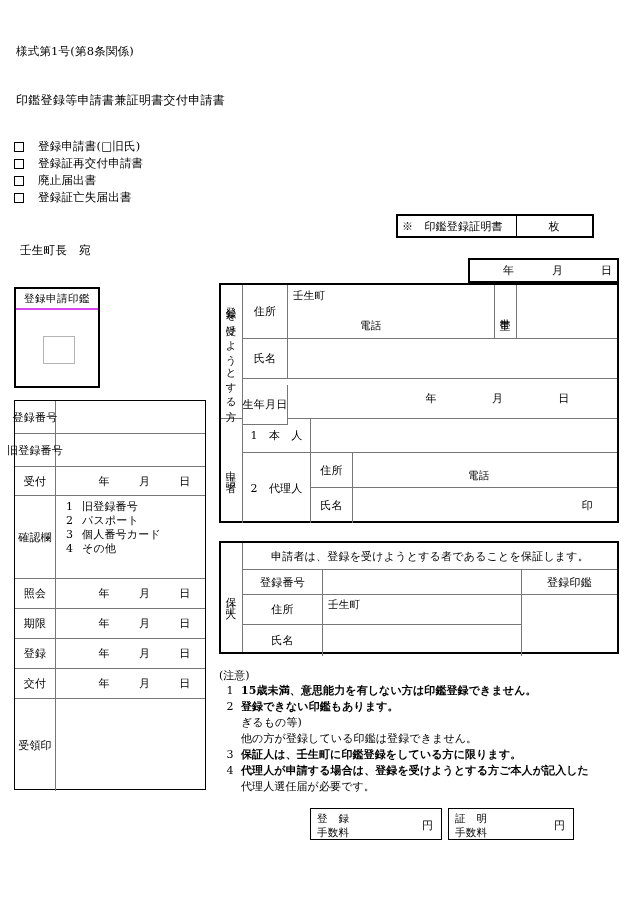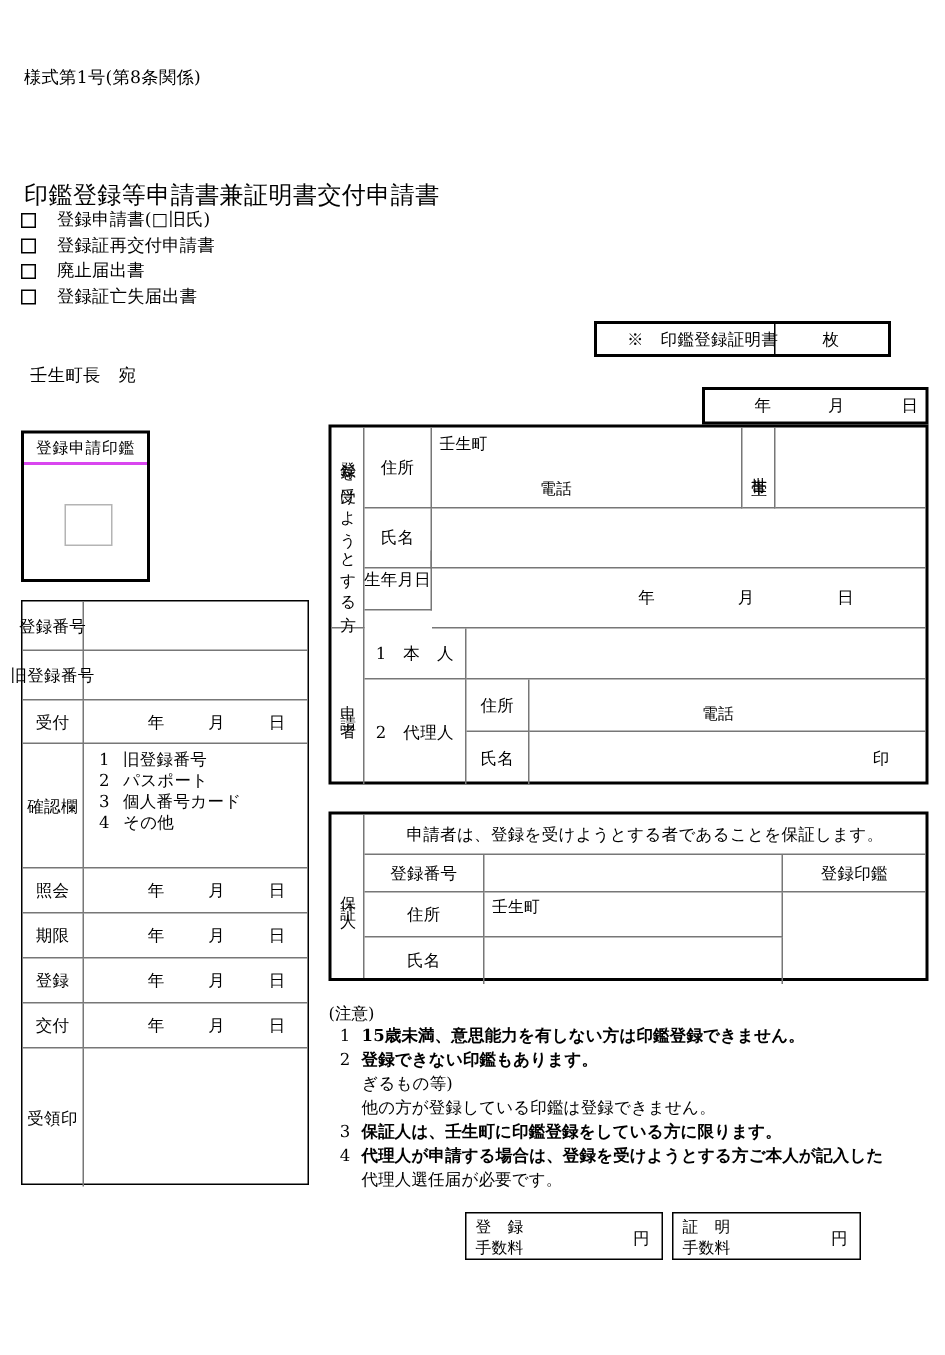--- a/index.html
+++ b/index.html
@@ -18,22 +18,22 @@
   }
   .abs { position: absolute; }
 
   
   #form-number {
     left: 16px; top: 44px;
     font-size: 11.5px;
     letter-spacing: 0.2px;
   }
   #doc-title {
-    left: 16px; top: 120px;
-    font-size: 16px;
+    left: 16px; top: 92px;
+    font-size: 12px;
     letter-spacing: 0.3px;
   }
 
   
   #checkbox-list {
     left: 14px; top: 138px;
   }
   .cb-row {
     display: flex;
     align-items: center;
@@ -153,21 +153,21 @@
   <div class="cb-row">
     <span class="cb-box"></span>
     <span class="cb-label">登録証亡失届出書</span>
   </div>
 </div>
 
 <div class="abs" id="addressee">壬生町長　宛</div>
 
 <div class="box thick" id="cert-box">
   <div class="divider"></div>
-  <div class="cell lead" style="left:20px; top:0; width:110px; height:100%;">※　印鑑登録証明書</div>
+  <div class="cell lead" style="left:4px; top:0; width:110px; height:100%;">※　印鑑登録証明書</div>
   <div class="cell" style="left:118px; top:0; right:0; height:100%;">枚</div>
 </div>
 
 <div class="box thick" id="seal-box">
   <div id="seal-title">登録申請印鑑</div>
   <div id="seal-inner"></div>
 </div>
 
 <div class="box" id="office-table" style="left:14px; top:400px; width:192px; height:390px;">
 
@@ -268,21 +268,21 @@
     <div style="position:absolute; left:72px; bottom:5px; font-size:10.5px;">電話</div>
   </div>
   <div class="cell bd-r bd-b" style="left:274px; top:0; width:22px; height:54px;">
     <span class="vlabel" style="letter-spacing:1px;">世帯主</span>
   </div>
   <div class="cell bd-b" style="left:296px; top:0; right:0; height:54px;"></div>
 
   <div class="cell bd-r bd-b" style="left:22px; top:54px; width:45px; height:40px;">氏名</div>
   <div class="cell bd-b" style="left:67px; top:54px; right:0; height:40px;"></div>
 
-  <div class="cell bd-r bd-b" style="left:22px; top:82px; width:45px; height:40px; flex-direction:column; line-height:13px;">
+  <div class="cell bd-r bd-b" style="left:22px; top:100px; width:45px; height:40px; flex-direction:column; line-height:13px;">
     <span>生年月日</span>
   </div>
   <div class="cell bd-b" style="left:67px; top:94px; right:0; height:40px;">
     <div class="ymd" style="padding-left:110px; padding-right:20px;">
       <span>年</span>
       <span>月</span>
       <span>日</span>
     </div>
   </div>
 

